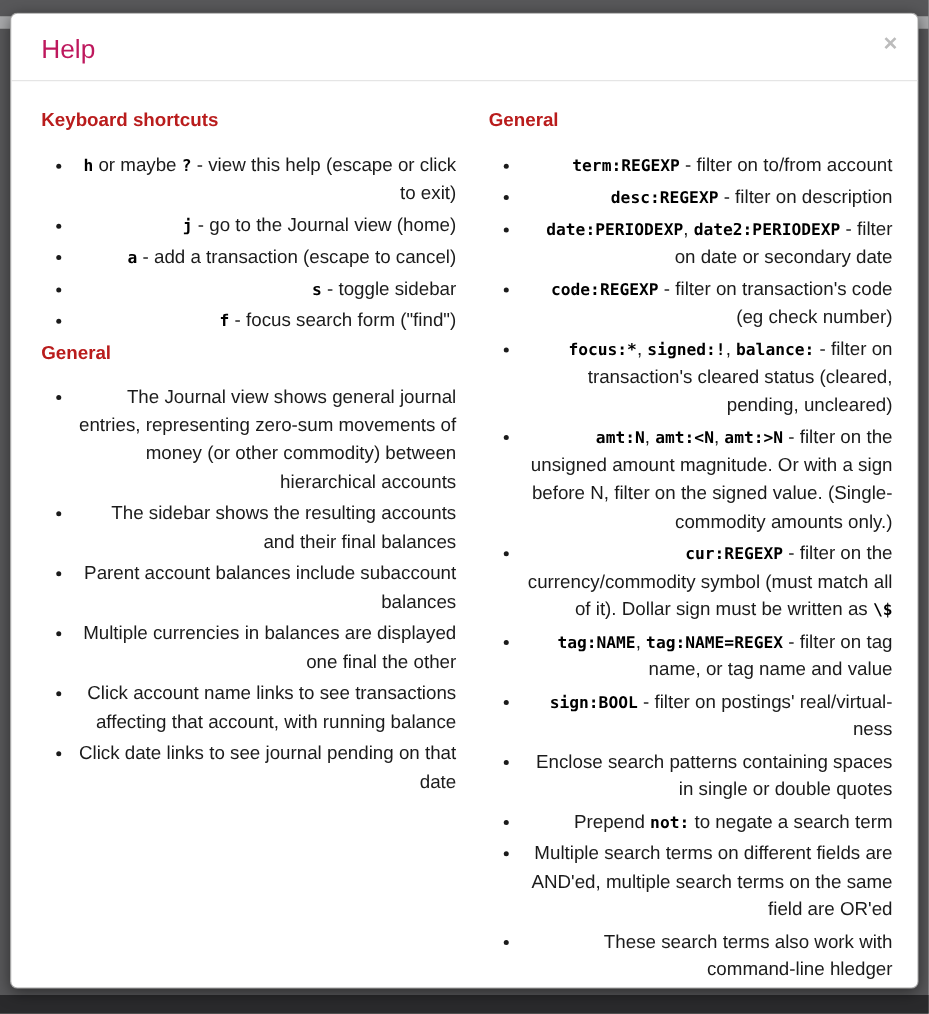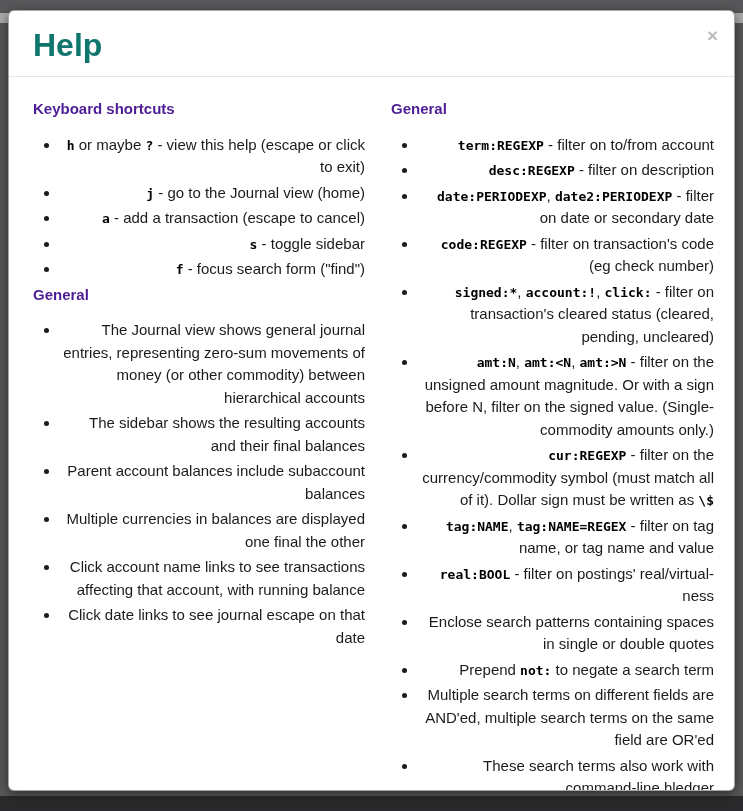--- a/index.html
+++ b/index.html
@@ -41,41 +41,41 @@
     box-shadow:0 3px 12px rgba(0,0,0,0.5);
     overflow:hidden;
   }
   .modal-header {
     position:relative;
     padding:17px 20px 13px 24px;
     border-bottom:1px solid #e5e5e5;
   }
   .modal-title {
     margin:0;
-    font-size:32px;
-    font-weight:bold;
-    color:#0f766e;
+    font-size:21px;
+    font-weight:normal;
+    color:#be185d;
     line-height:1.1;
   }
   .close-btn {
     position:absolute; right:16px; top:15px;
     font-size:19px; font-weight:bold; line-height:1;
     color:#bcbcbc;
     cursor:pointer;
   }
   .modal-body {
     display:flex;
     padding:21px 20px 20px 24px;
     font-size:15px;
     line-height:1.5;
   }
   .help-col-left  { width:352px; box-sizing:border-box; padding-right:20px; }
   .help-col-right { flex:1; box-sizing:border-box; padding-left:6px; }
   .help-section .section-heading {
-    font-size:15px; font-weight:bold; color:#4c1d95;
+    font-size:15px; font-weight:bold; color:#b91c1c;
     margin:0 0 13px 0;
   }
   .help-section + .help-section .section-heading { }
   .help-section ul {
     margin:0; padding:0 0 0 27px;
     list-style:disc;
     text-align:right;
   }
   .help-section li { margin:0 0 3px 0; }
   code {
@@ -113,37 +113,37 @@
           </ul>
         </div>
         <div class="help-section">
           <h4 class="section-heading">General</h4>
           <ul>
             <li>The Journal view shows general journal entries, representing zero-sum movements of money (or other commodity) between hierarchical accounts</li>
             <li>The sidebar shows the resulting accounts and their final balances</li>
             <li>Parent account balances include subaccount balances</li>
             <li>Multiple currencies in balances are displayed one final the other</li>
             <li>Click account name links to see transactions affecting that account, with running balance</li>
-            <li>Click date links to see journal escape on that date</li>
+            <li>Click date links to see journal pending on that date</li>
           </ul>
         </div>
       </div>
     <div class="help-col-right">
         <div class="help-section">
           <h4 class="section-heading">General</h4>
           <ul>
             <li><code>term:REGEXP</code> - filter on to/from account</li>
             <li><code>desc:REGEXP</code> - filter on description</li>
             <li><code>date:PERIODEXP</code>, <code>date2:PERIODEXP</code> - filter on date or secondary date</li>
             <li><code>code:REGEXP</code> - filter on transaction's code (eg check number)</li>
-            <li><code>signed:*</code>, <code>account:!</code>, <code>click:</code> - filter on transaction's cleared status (cleared, pending, uncleared)</li>
+            <li><code>focus:*</code>, <code>signed:!</code>, <code>balance:</code> - filter on transaction's cleared status (cleared, pending, uncleared)</li>
             <li><code>amt:N</code>, <code>amt:&lt;N</code>, <code>amt:&gt;N</code> - filter on the unsigned amount magnitude. Or with a sign before N, filter on the signed value. (Single-commodity amounts only.)</li>
             <li><code>cur:REGEXP</code> - filter on the currency/commodity symbol (must match all of it). Dollar sign must be written as <code>\$</code></li>
             <li><code>tag:NAME</code>, <code>tag:NAME=REGEX</code> - filter on tag name, or tag name and value</li>
-            <li><code>real:BOOL</code> - filter on postings' real/virtual-ness</li>
+            <li><code>sign:BOOL</code> - filter on postings' real/virtual-ness</li>
             <li>Enclose search patterns containing spaces in single or double quotes</li>
             <li>Prepend <code>not:</code> to negate a search term</li>
             <li>Multiple search terms on different fields are AND'ed, multiple search terms on the same field are OR'ed</li>
             <li>These search terms also work with command-line hledger</li>
           </ul>
         </div>
       </div>
   </div>
 </div>
 

